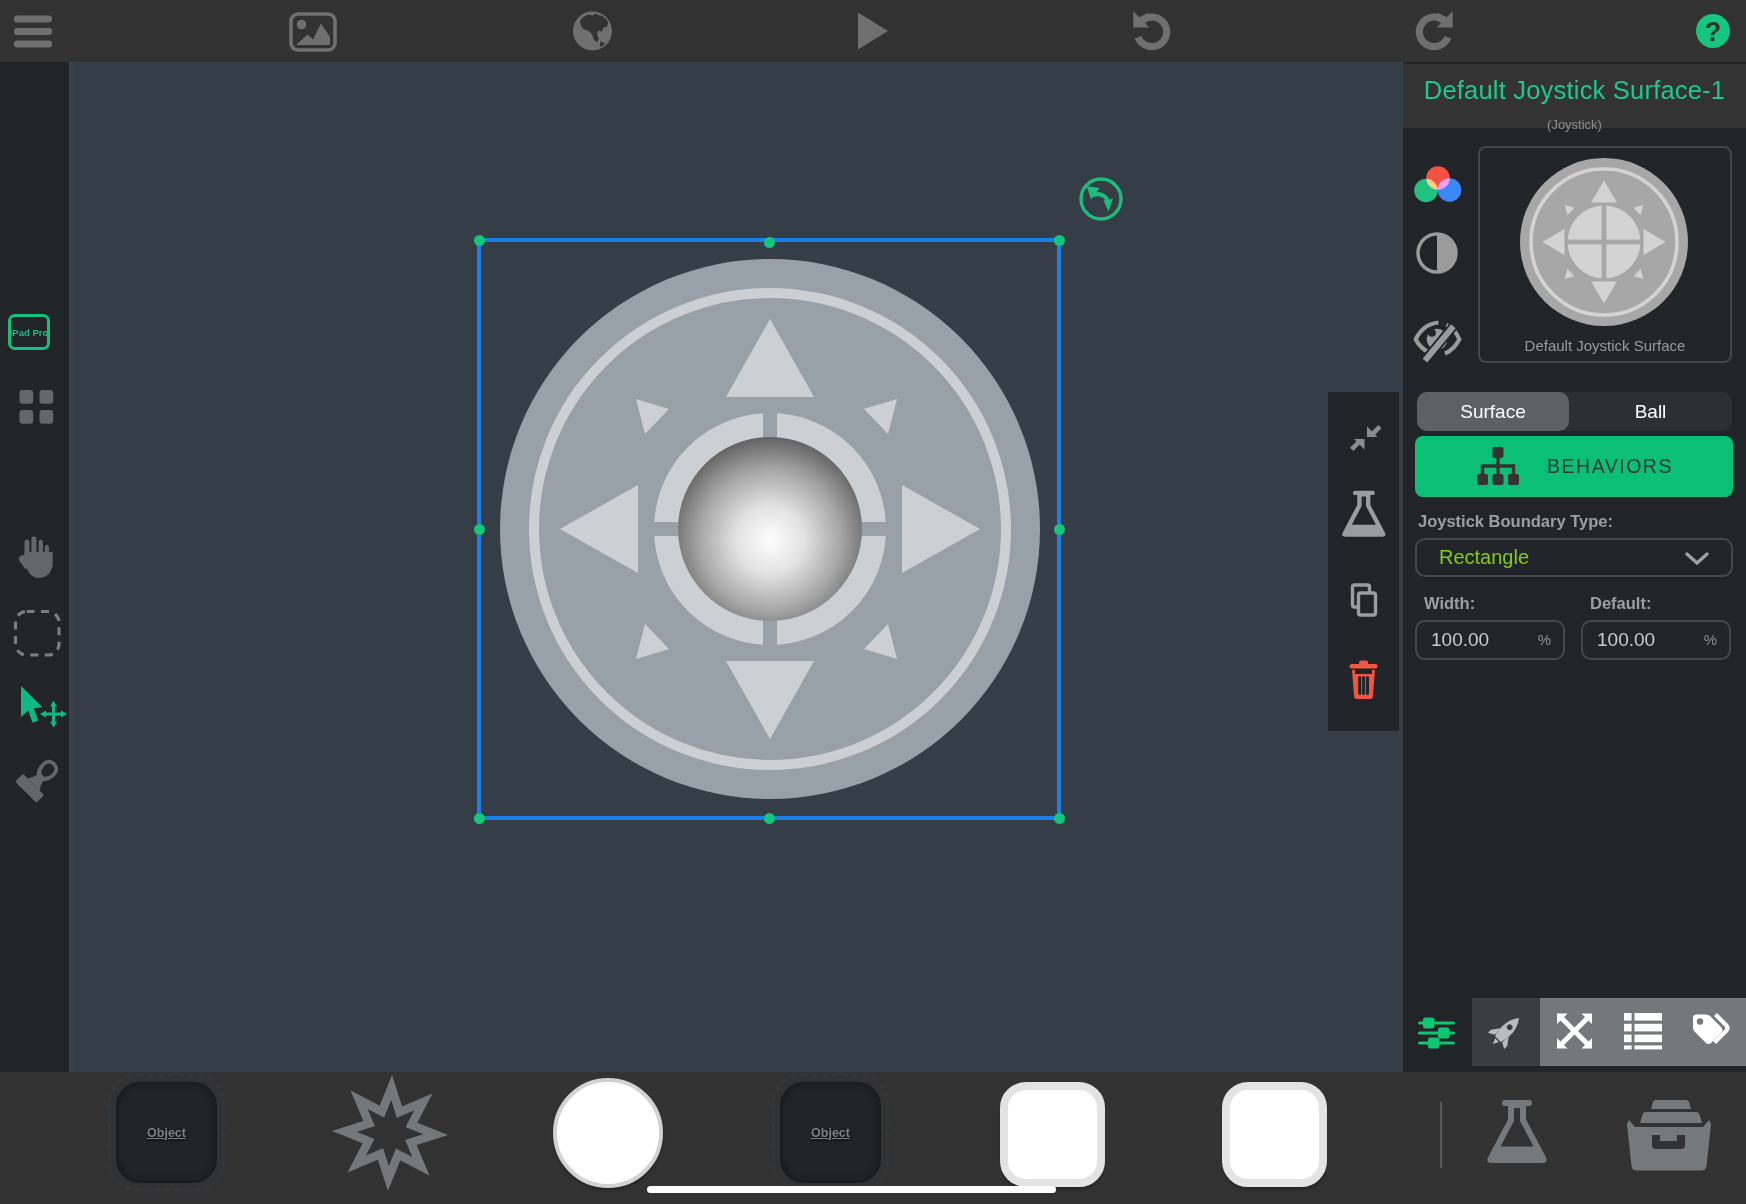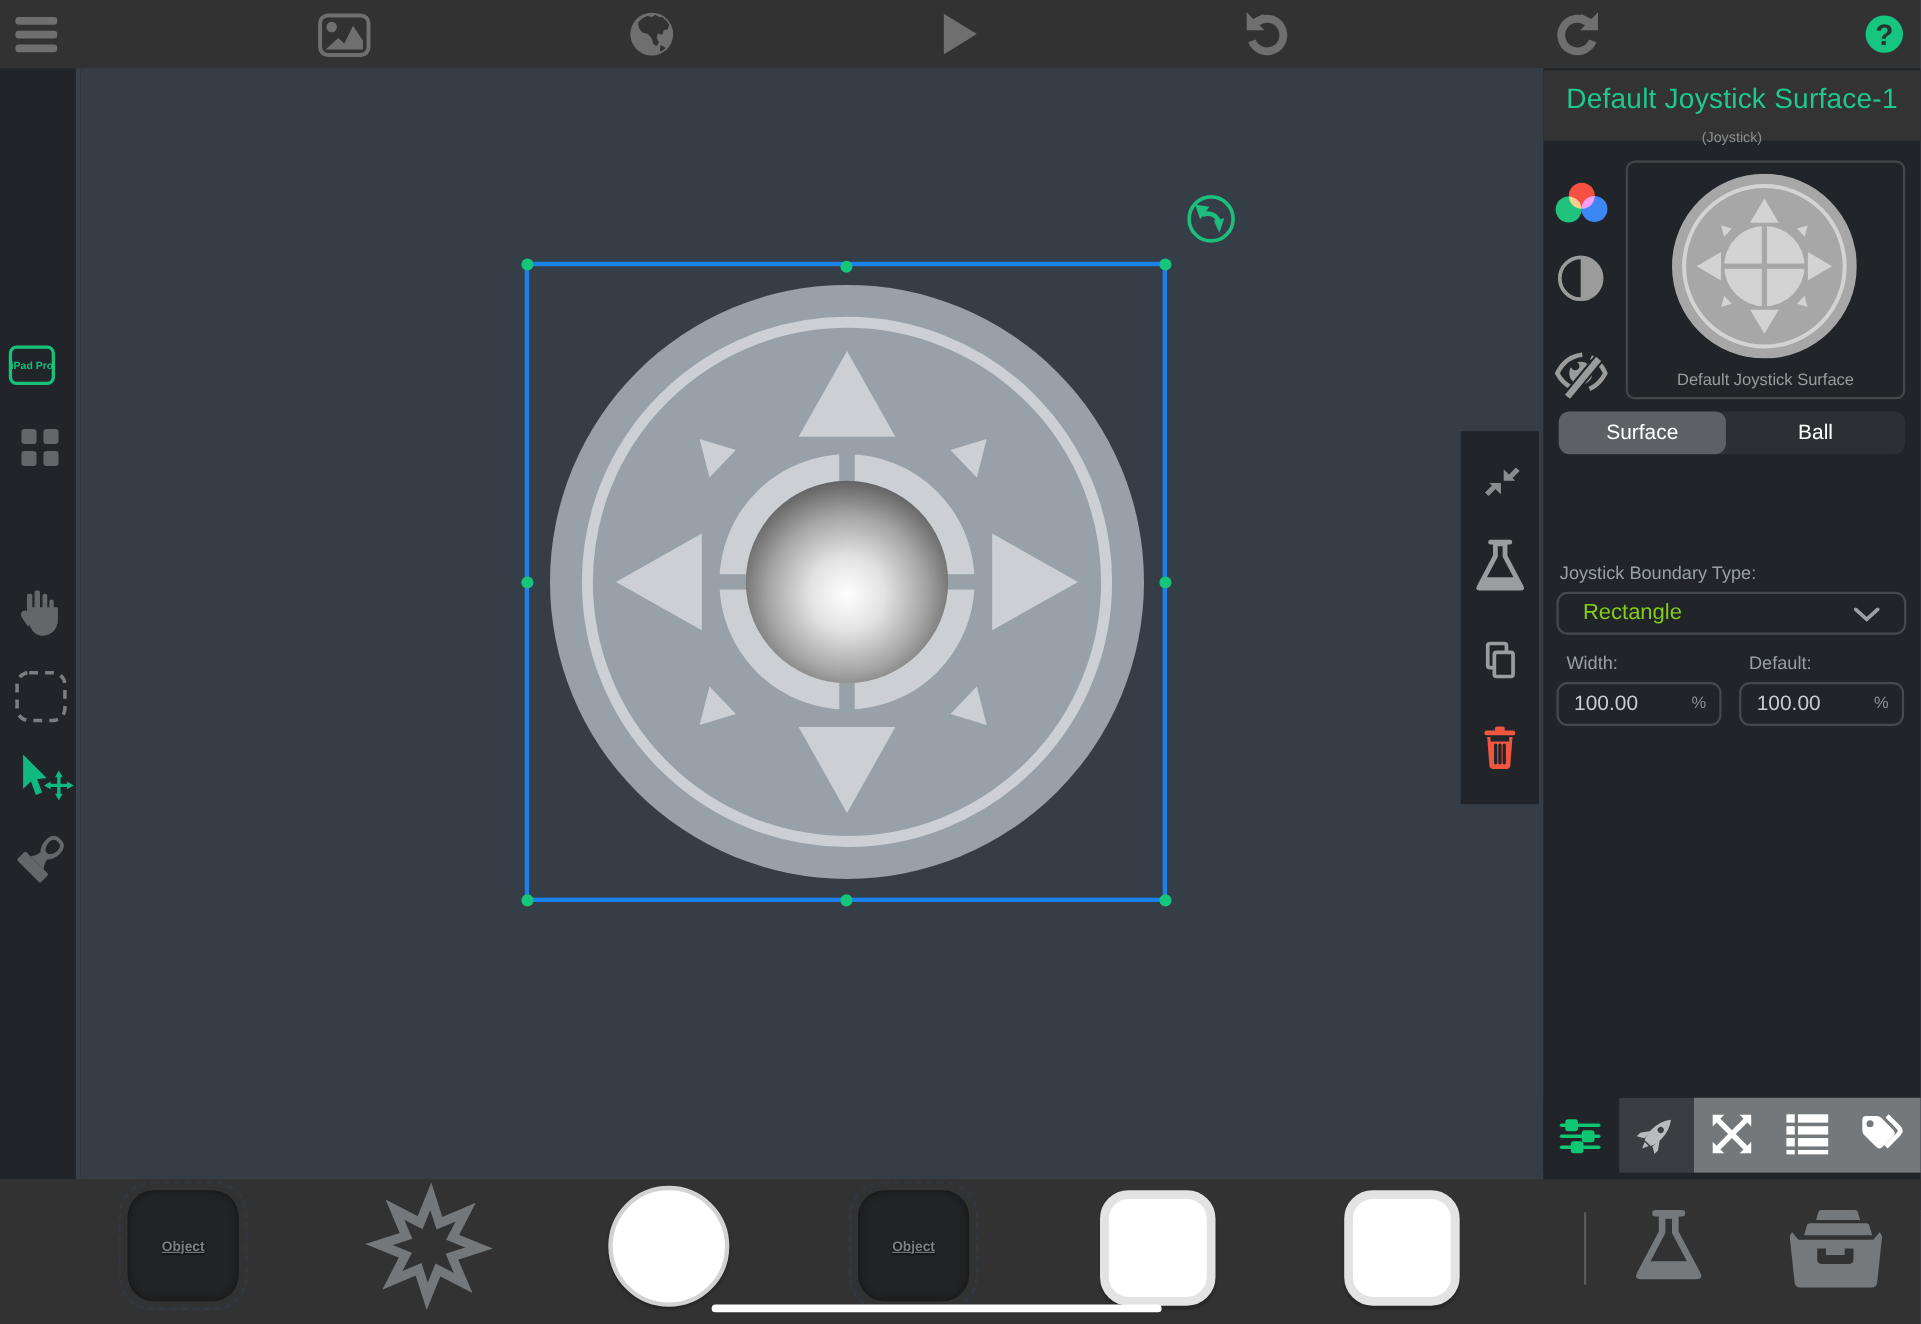--- a/index.html
+++ b/index.html
@@ -16,29 +16,29 @@
   #rheader .t1 { color:#1dc98c; font-size:25.5px; margin-top:12px; letter-spacing:0.2px; }
   #rheader .t2 { color:#8b8f92; font-size:13px; margin-top:12px; }
   #bottombar { position:absolute; left:0; top:1072px; width:1746px; height:132px; background:#323232; }
   .handle { position:absolute; width:11px; height:11px; border-radius:50%; background:#15c57c; }
   .objsq { position:absolute; top:10px; width:101px; height:101px; background:#222324; border-radius:24px;
     color:#7e8285; font-size:12.5px; font-weight:bold; display:flex; align-items:center; justify-content:center;
     text-shadow:0 1px 2px #000; box-shadow: inset 0 0 8px rgba(0,0,0,0.45); text-decoration: underline; }
   .objdash { position:absolute; top:2px; width:117px; height:117px; border:2.5px dashed #303942; border-radius:30px; }
   .whitesq { position:absolute; top:10px; width:105px; height:105px; background:#ffffff; border-radius:26px;
     border:8px solid #e3e3e3; box-shadow:0 3px 2px rgba(0,0,0,0.2); }
-  .seg { position:absolute; left:14px; top:312px; width:315px; height:39px; background:#2c3034; border-radius:10px; }
+  .seg { position:absolute; left:14px; top:330px; width:315px; height:39px; background:#2c3034; border-radius:10px; }
   .seg .on { position:absolute; left:0; top:0; width:152px; height:39px; background:#5d6166; border-radius:10px;
     color:#fff; font-size:19px; display:flex; align-items:center; justify-content:center; }
   .seg .off { position:absolute; right:0; top:0; width:163px; height:39px; color:#fff; font-size:19px;
     display:flex; align-items:center; justify-content:center; }
   #behaviors { position:absolute; left:12px; top:374px; width:318px; height:61px; background:#0bbf77;
     border-radius:8px; display:flex; align-items:center; justify-content:center; }
   #behaviors span { color:#2c3e37; font-size:19.5px; letter-spacing:1.5px; margin-left:26px; }
-  .plabel { color:#98a0a4; font-size:16.5px; font-weight:normal; }
+  .plabel { color:#98a0a4; font-size:16.5px; font-weight:bold; }
   .pselect { position:absolute; border:2px solid #45494d; border-radius:10px; background:#212529; }
   .previewbox { position:absolute; left:75px; top:84px; width:254px; height:217px; border:2px solid #44474a;
     border-radius:8px; }
 </style>
 </head>
 <body>
 
 <div id="topbar">
   <svg class="abs" style="left:0;top:0;" width="1746" height="62" viewBox="0 0 1746 62">
     <g fill="#6f6f6f">
@@ -174,20 +174,35 @@
     </g>
     <circle cx="84" cy="84" r="36.5" fill="#d3d3d3"></circle>
     <rect x="81.6" y="46" width="4.8" height="76" fill="#a7a7a7"></rect>
     <rect x="46" y="81.6" width="76" height="4.8" fill="#a7a7a7"></rect>
   </svg>
   <div style="position:absolute;left:75px;top:275px;width:254px;text-align:center;color:#9b9b9b;font-size:15px;">Default Joystick Surface</div>
   <div class="seg">
       <div class="on">Surface</div>
       <div class="off">Ball</div>
     </div>
+  <div id="behaviors">
+    <svg width="46" height="44" viewBox="0 0 46 44">
+      <g fill="#333333">
+        <rect x="17.5" y="2" width="11" height="11" rx="2"></rect>
+        <rect x="2" y="29" width="11" height="11" rx="2"></rect>
+        <rect x="17.5" y="29" width="11" height="11" rx="2"></rect>
+        <rect x="33" y="29" width="11" height="11" rx="2"></rect>
+      </g>
+      <g stroke="#333333" stroke-width="3.4" fill="none">
+        <path d="M 23 13 L 23 29"></path>
+        <path d="M 7.5 29 L 7.5 21 L 38.5 21 L 38.5 29"></path>
+      </g>
+    </svg>
+    <span>BEHAVIORS</span>
+  </div>
   <div class="plabel" style="position:absolute;left:15px;top:450px;">Joystick Boundary Type:</div>
   <div class="pselect" style="left:12px;top:476px;width:318px;height:39px;">
     <span style="position:absolute;left:22px;top:6px;color:#84cc16;font-size:20px;">Rectangle</span>
     <svg width="24" height="14" viewBox="0 0 24 14" style="position:absolute;right:22px;top:12px;">
       <path d="M 2 2 L 12 11 L 22 2" fill="none" stroke="#9aa0a4" stroke-width="3.4" stroke-linecap="round"></path>
     </svg>
   </div>
   <div class="plabel" style="position:absolute;left:21px;top:532px;">Width:</div>
   <div class="plabel" style="position:absolute;left:187px;top:532px;">Default:</div>
   <div class="pselect" style="left:12px;top:558px;width:150px;height:40px;">

